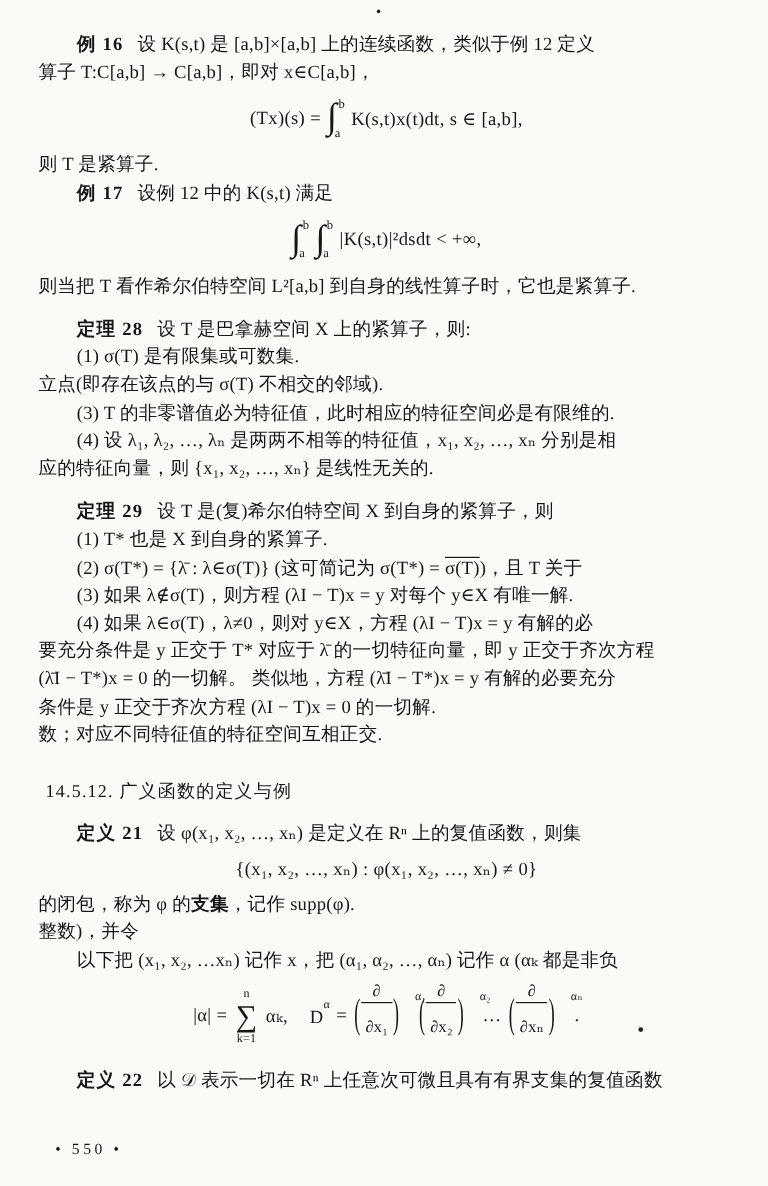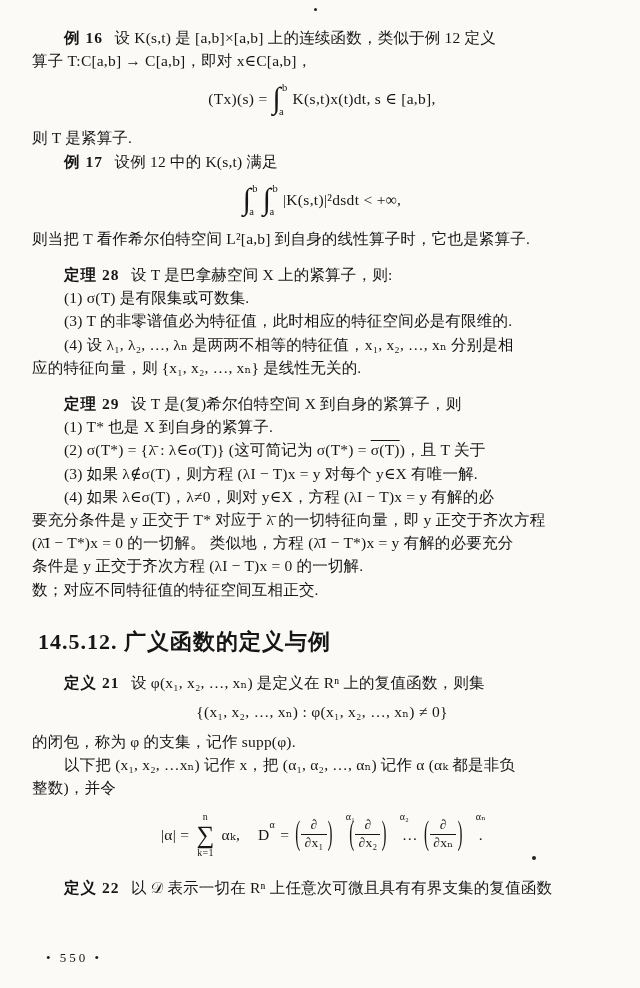--- a/index.html
+++ b/index.html
@@ -8,44 +8,44 @@
     background:#fbfaf7;
     font-family:"Liberation Serif","DejaVu Serif",serif;
     color:#161616;
     position:relative;
     overflow:hidden;
   }
   .page{position:relative;width:640px;height:988px;padding:26px 28px 0 32px;box-sizing:border-box;}
   .ln{font-size:15.5px;line-height:23.2px;white-space:nowrap;letter-spacing:0.2px;}
   .ind{padding-left:32px;}
   .label{font-weight:bold;margin-right:0.75em;letter-spacing:1px;}
-  .bold{font-weight:normal;}
+  .bold{font-weight:bold;}
   .ovl{text-decoration:overline;}
   .formula{
     font-size:15.5px;text-align:center;margin:6px 0 6px 0;
     display:flex;justify-content:center;align-items:center;gap:5px;
     min-height:42px;letter-spacing:0.3px;
   }
   .formula-inline{min-height:24px;}
   .intwrap{display:inline-flex;align-items:center;}
   .int{font-size:30px;line-height:1;font-style:normal;transform:translateY(-1px);}
   .intlims{display:inline-flex;flex-direction:column;justify-content:space-between;height:34px;font-size:10.5px;line-height:1;margin-left:1px;transform:translateY(1px);}
   .ilim-top{align-self:flex-start;}
   .ilim-bot{align-self:flex-start;margin-left:-3px;}
   .bigop{display:inline-flex;flex-direction:column;align-items:center;vertical-align:middle;margin:0 2px;}
   .opsym{font-size:25px;line-height:1;}
   .lim{font-size:10px;line-height:1.15;}
   .frac{display:inline-flex;flex-direction:column;align-items:center;vertical-align:middle;font-size:13.5px;line-height:1.25;}
-  .frac .den{border-top:1px solid #161616;padding:0 3px;}
+  .frac .den{border-top:1px solid #161616;padding:12px 3px;}
   .frac .num{padding:0 3px;}
   .bigparen{display:inline-block;transform:scaleY(2.3);font-size:15px;padding:0 1px;}
   .frexp{font-size:10px;position:relative;top:-12px;left:12px;}
   .dexp{font-size:10px;position:relative;top:-6px;}
   .heading{
-    font-size:22px;font-weight:bold;letter-spacing:1px;
+    font-size:15px;font-weight:normal;letter-spacing:1px;
     margin:26px 0 14px 0;padding-left:6px;white-space:nowrap;
   }
   .footer{
     position:absolute;left:46px;top:950px;font-size:13px;letter-spacing:3px;
   }
   .speck{position:absolute;background:#222;border-radius:50%;}
   .s1{left:314px;top:8px;width:3px;height:3px;}
   .s2{left:532px;top:856px;width:4px;height:4px;}
   .mt{margin-top:13px;}
   .mt2{margin-top:12px;}
@@ -91,20 +91,21 @@
           <span class="ilim-bot">a</span>
         </span>
       </span>
     <span>|K(s,t)|²dsdt &lt; +∞,</span>
   </div>
 
   <div class="ln"><span>则当把 T 看作希尔伯特空间 L²[a,b] 到自身的线性算子时，它也是紧算子.</span></div>
 
   <div class="ln ind mt"><span class="label">定理 28</span><span>设 T 是巴拿赫空间 X 上的紧算子，则:</span></div>
   <div class="ln ind"><span>(1) σ(T) 是有限集或可数集.</span></div>
+  <div class="ln"><span>立点(即存在该点的与 σ(T) 不相交的邻域).</span></div>
   <div class="ln ind"><span>(3) T 的非零谱值必为特征值，此时相应的特征空间必是有限维的.</span></div>
   <div class="ln ind"><span>(4) 设 λ₁, λ₂, …, λₙ 是两两不相等的特征值，x₁, x₂, …, xₙ 分别是相</span></div>
   <div class="ln"><span>应的特征向量，则 {x₁, x₂, …, xₙ} 是线性无关的.</span></div>
 
   <div class="ln ind mt"><span class="label">定理 29</span><span>设 T 是(复)希尔伯特空间 X 到自身的紧算子，则</span></div>
   <div class="ln ind"><span>(1) T* 也是 X 到自身的紧算子.</span></div>
   <div class="ln ind"><span>(2) σ(T*) = {λ̄ : λ∈σ(T)} (这可简记为 σ(T*) = </span><span class="ovl">σ(T)</span><span>)，且 T 关于</span></div>
   <div class="ln ind"><span>(3) 如果 λ∉σ(T)，则方程 (λI − T)x = y 对每个 y∈X 有唯一解.</span></div>
   <div class="ln ind"><span>(4) 如果 λ∈σ(T)，λ≠0，则对 y∈X，方程 (λI − T)x = y 有解的必</span></div>
   <div class="ln"><span>要充分条件是 y 正交于 T* 对应于 λ̄ 的一切特征向量，即 y 正交于齐次方程</span></div>
@@ -115,22 +116,22 @@
 
   <div class="heading">14.5.12. 广义函数的定义与例</div>
 
   <div class="ln ind"><span class="label">定义 21</span><span>设 φ(x₁, x₂, …, xₙ) 是定义在 Rⁿ 上的复值函数，则集</span></div>
 
   <div class="formula formula-inline">
     <span>{(x₁, x₂, …, xₙ) : φ(x₁, x₂, …, xₙ) ≠ 0}</span>
   </div>
 
   <div class="ln"><span>的闭包，称为 φ 的</span><span class="bold">支集</span><span>，记作 supp(φ).</span></div>
+  <div class="ln"><span>整数)，并令</span></div>
   <div class="ln ind"><span>以下把 (x₁, x₂, …xₙ) 记作 x，把 (α₁, α₂, …, αₙ) 记作 α (αₖ 都是非负</span></div>
-  <div class="ln"><span>整数)，并令</span></div>
 
   <div class="formula" style="min-height:58px;">
     <span>|α| =</span>
     <span class="bigop">
         <span class="lim">n</span>
         <span class="opsym">∑</span>
         <span class="lim">k=1</span>
       </span>
     <span>αₖ,</span>
     <span style="width:8px;"></span>

